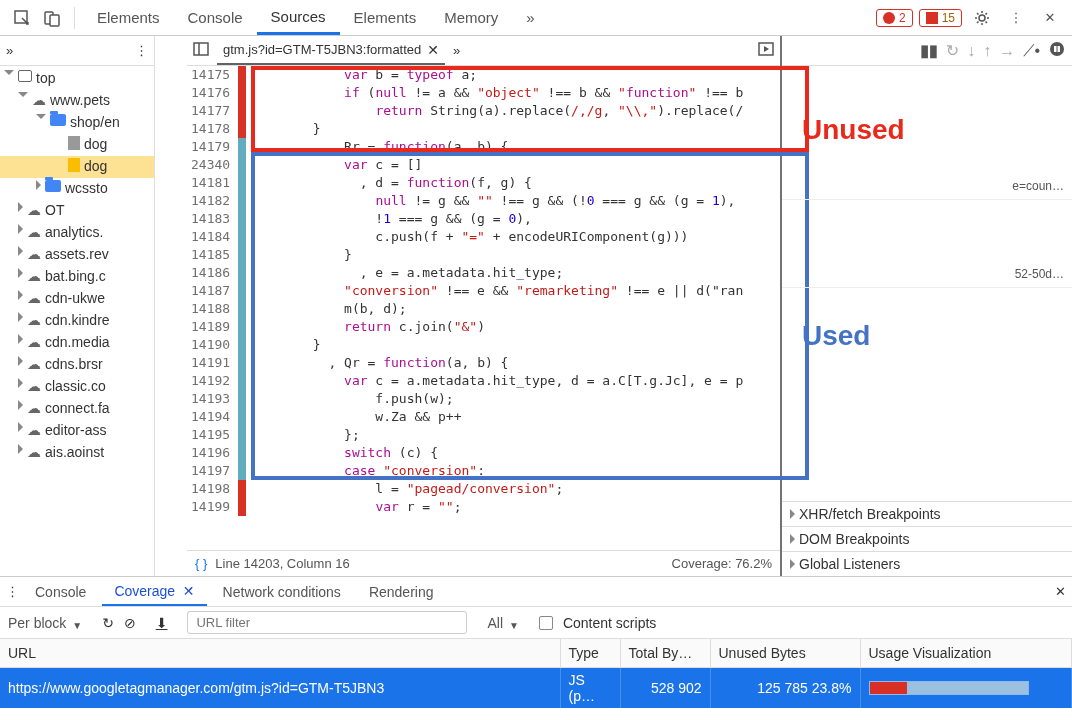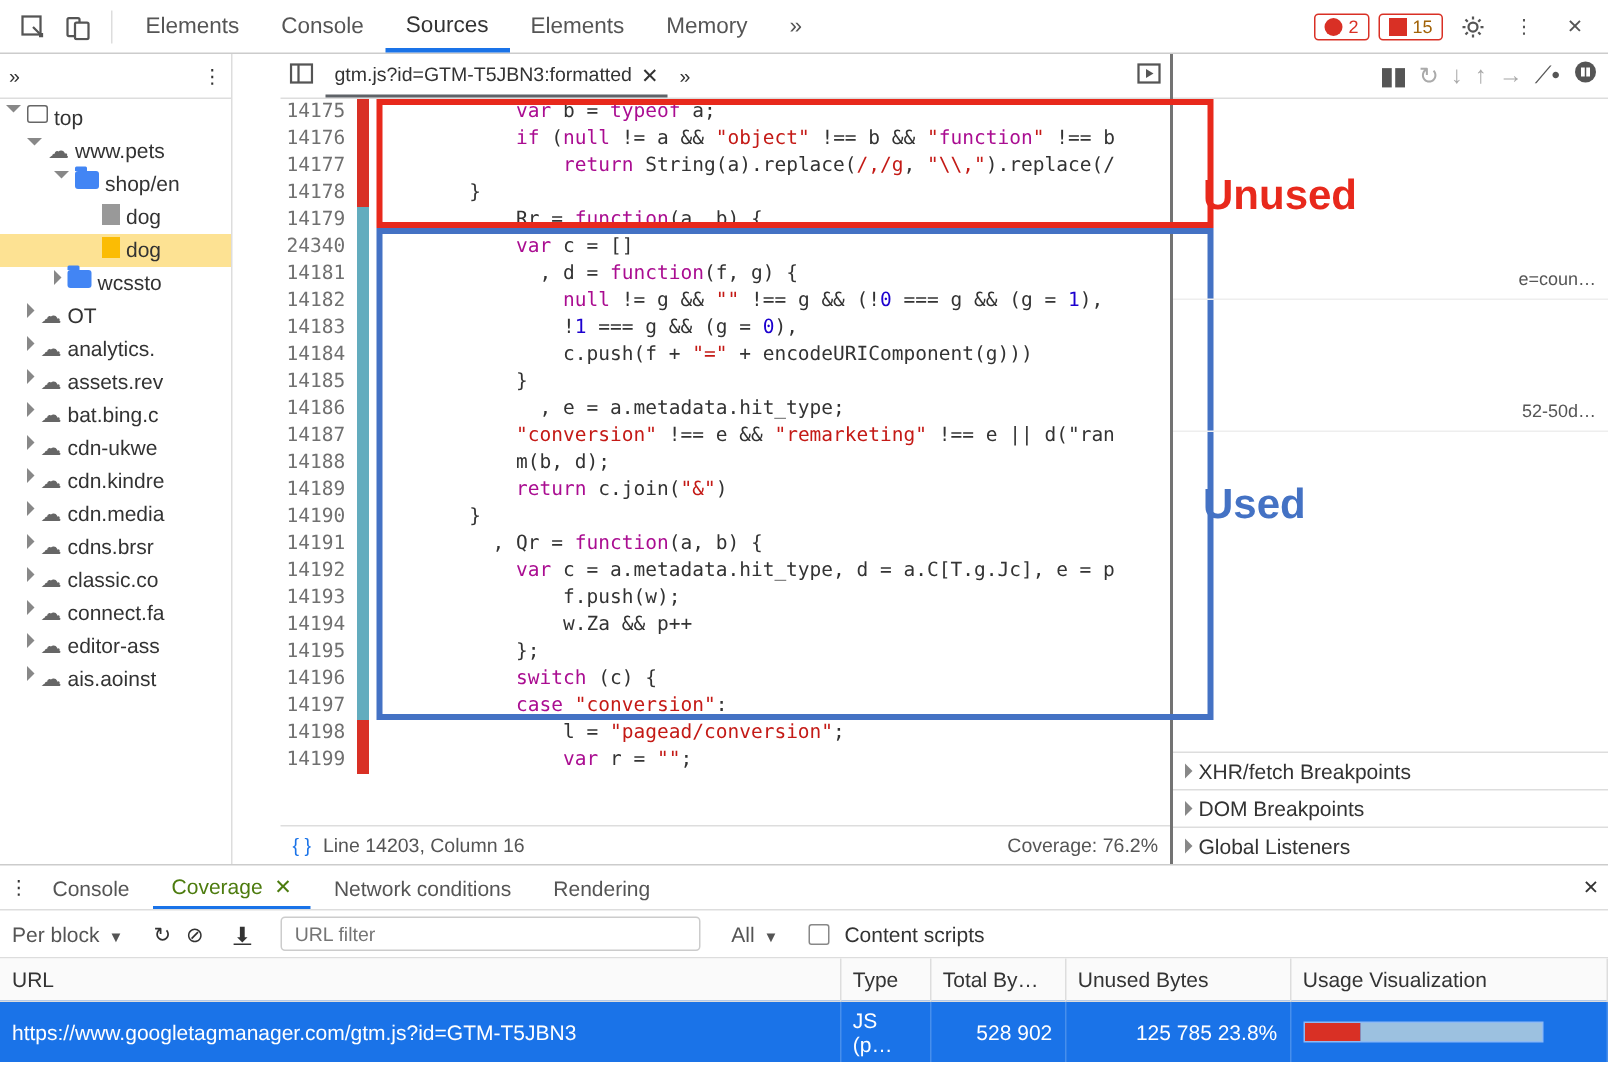--- a/index.html
+++ b/index.html
@@ -60,21 +60,21 @@
   .box-overlay { position: absolute; border: 4px solid; pointer-events: none; }
   .panels { flex: 1; position: relative; overflow: hidden; }
   .panel-list { position: absolute; bottom: 0; left: 0; right: 0; }
   .panel-item { border-top: 1px solid #ddd; padding: 4px 8px; display: flex; align-items: center; gap: 4px; cursor: pointer; font-size: 14px; }
   .panel-item .tri.closed { border-left-color: #888; }
   .stub-row { border-bottom: 1px solid #eee; height: 28px; margin-left: 0; padding-left: 8px; display:flex; align-items:center; color:#555; font-size:12px; overflow:hidden; }
   
   .drawer { border-top: 1px solid #ccc; height: 144px; background: #fff; }
   .drawer-tabs { height: 30px; border-bottom: 1px solid #ddd; display: flex; align-items: center; padding: 0 6px; gap: 4px; }
   .drawer-tab { padding: 0 12px; height: 100%; display: flex; align-items: center; cursor: pointer; font-size: 14px; color: #555; }
-  .drawer-tab.active { border-bottom: 2px solid #1a73e8; color: #4d7c0f; font-weight: 500; }
+  .drawer-tab.active { border-bottom: 2px solid #1a73e8; color: #1d4ed8; font-weight: 500; }
   .drawer-toolbar { height: 32px; border-bottom: 1px solid #ddd; display: flex; align-items: center; padding: 0 8px; gap: 10px; font-size: 14px; }
   .select-ish { display: flex; align-items:flex-end; gap:6px; color:#555; cursor: pointer; }
   .url-filter { border: 1px solid #ccc; border-radius: 3px; padding: 3px 8px; width: 280px; color: #888; font-size: 13px; }
   .cov-table { width: 100%; border-collapse: collapse; }
   .cov-table th { text-align: left; font-weight: 400; padding: 4px 8px; border-right: 1px solid #ddd; border-bottom: 1px solid #ddd; font-size: 14px; background: #fafafa; height: 28px; }
   .cov-table td { padding: 4px 8px; border-right: 1px solid rgba(255,255,255,0.2); font-size: 14px; height: 28px; }
   .cov-table tr.sel td { background: #1a73e8; color: #fff; }
   .usage-bar { display: flex; width: 160px; height: 14px; border: 1px solid rgba(255,255,255,0.5); }
   .usage-bar .u-red { background: #d93025; } .usage-bar .u-blue { background: #9cc1e0; }
   

